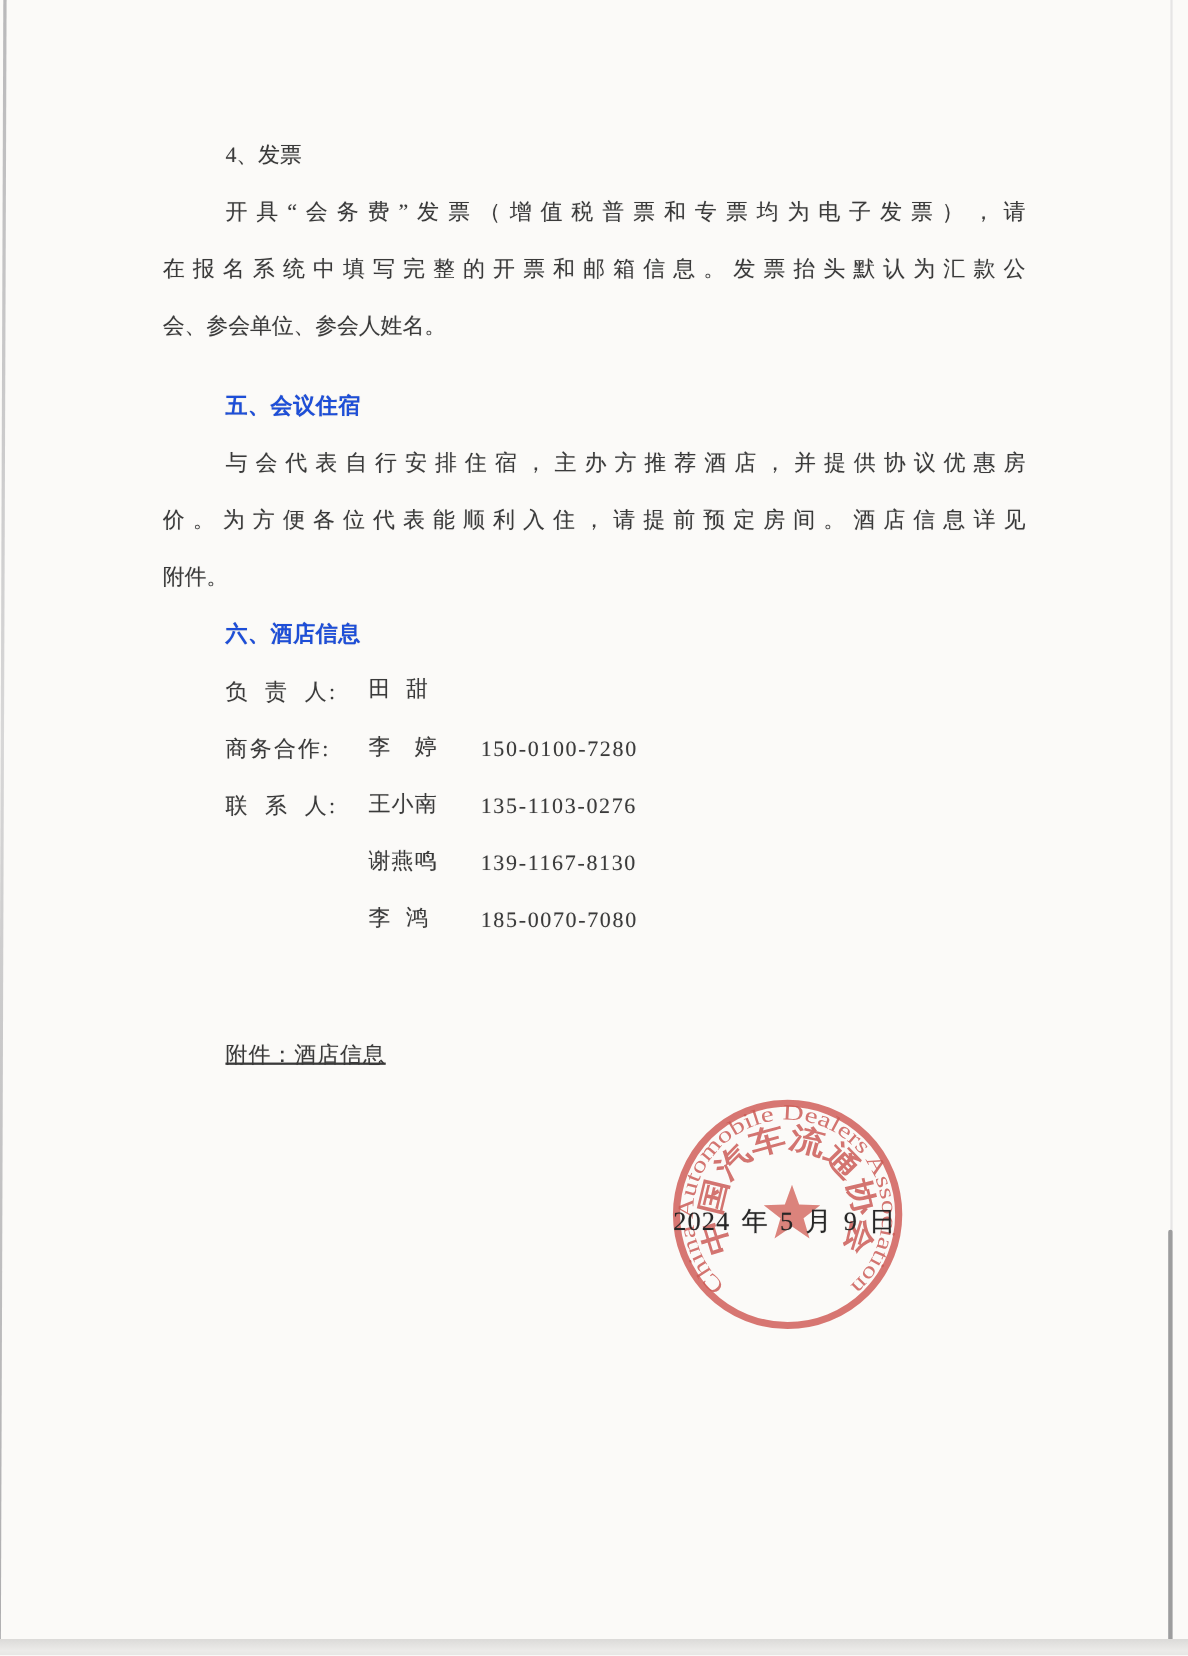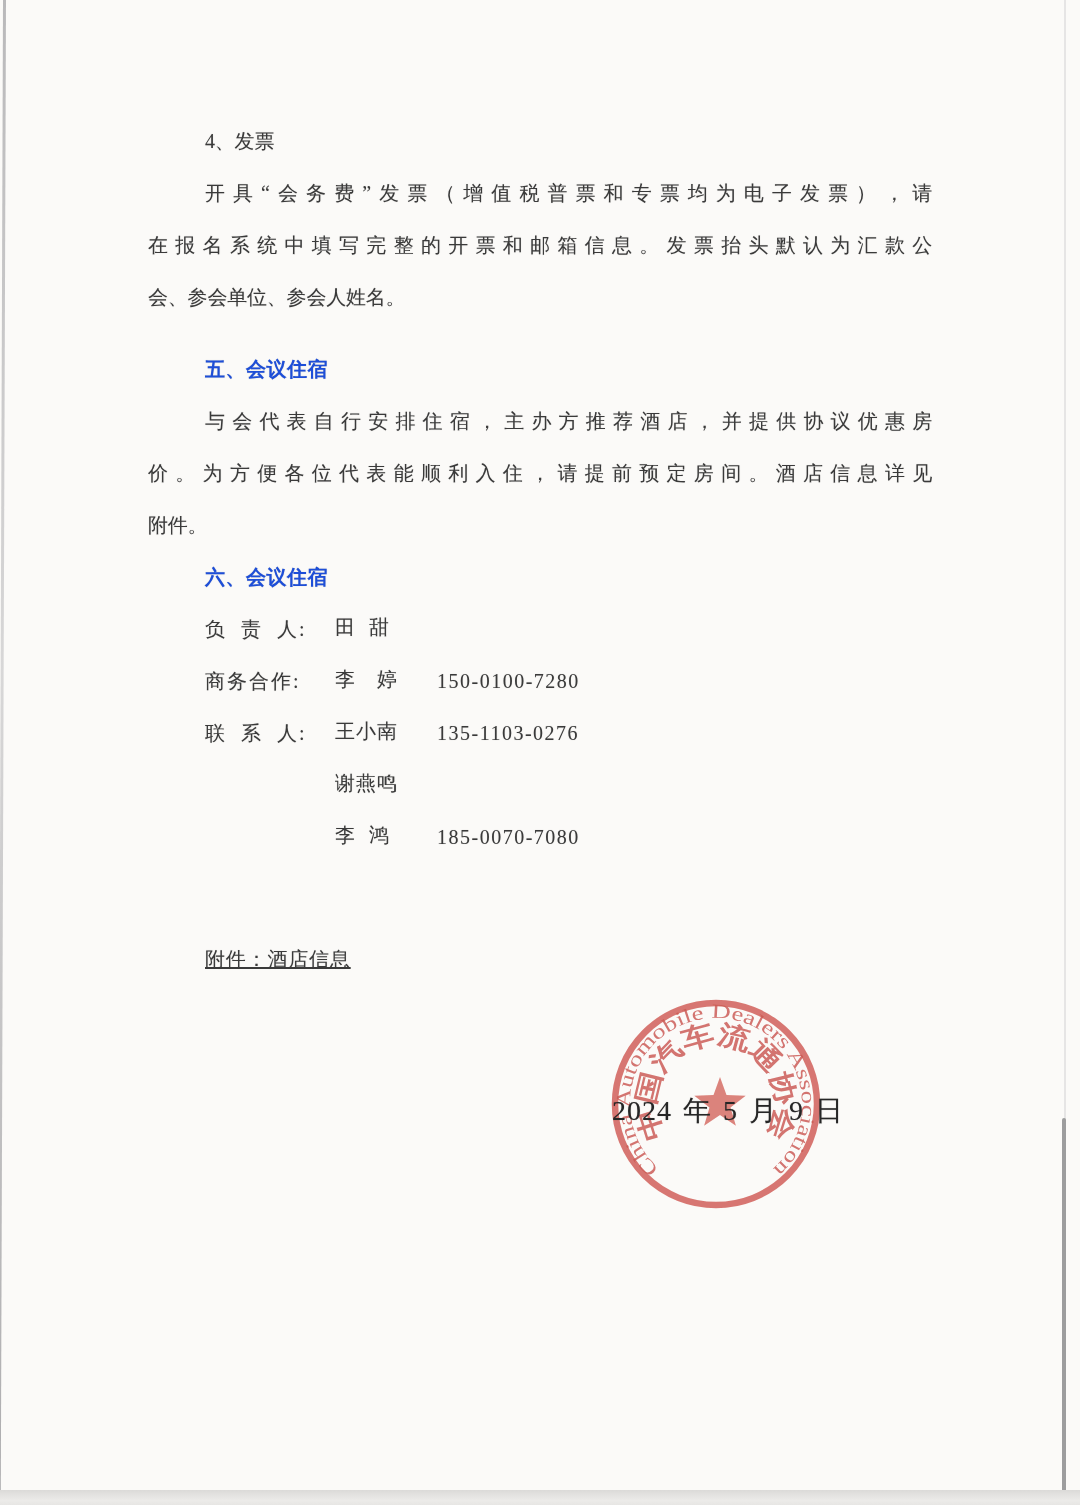--- a/index.html
+++ b/index.html
@@ -62,21 +62,21 @@
 
   
   .stamp {
     position: absolute; left: 608px; top: 996px; width: 216px; height: 216px;
     z-index: 2; opacity: 0.92;
   }
 
   
   .date {
     position: absolute; left: 612px; top: 1096px; z-index: 3;
-    font-size: 28px; line-height: 30px; color: #262626;
+    font-size: 24px; line-height: 30px; color: #262626;
     letter-spacing: 1px; word-spacing: 3px; white-space: pre;
     text-shadow: 0 0 1px rgba(0,0,0,0.35);
   }
 </style>
 </head>
 <body>
 
 <div class="page">
 
   <div class="edge-left"></div>
@@ -86,40 +86,41 @@
 
   <div class="doc">
     <div class="ln indent">4、发票</div>
     <div class="ln indent fill">开具“会务费”发票（增值税普票和专票均为电子发票），请</div>
     <div class="ln fill">在报名系统中填写完整的开票和邮箱信息。发票抬头默认为汇款公</div>
     <div class="ln">会、参会单位、参会人姓名。</div>
     <div class="ln indent heading mt20">五、会议住宿</div>
     <div class="ln indent fill">与会代表自行安排住宿，主办方推荐酒店，并提供协议优惠房</div>
     <div class="ln fill">价。为方便各位代表能顺利入住，请提前预定房间。酒店信息详见</div>
     <div class="ln">附件。</div>
-    <div class="ln indent heading">六、会议住宿</div>
+    <div class="ln indent heading">六、酒店信息</div>
 
     <div class="crow">
       <span class="c-label">负 责 人:</span>
       <span class="c-name">田 甜</span>
       <span class="c-phone"></span>
     </div>
     <div class="crow">
       <span class="c-label">商务合作:</span>
       <span class="c-name">李　婷</span>
       <span class="c-phone">150-0100-7280</span>
     </div>
     <div class="crow">
       <span class="c-label">联 系 人:</span>
       <span class="c-name">王小南</span>
       <span class="c-phone">135-1103-0276</span>
     </div>
     <div class="crow">
       <span class="c-label"></span>
       <span class="c-name">谢燕鸣</span>
+      <span class="c-phone">139-1167-8130</span>
     </div>
     <div class="crow">
       <span class="c-label"></span>
       <span class="c-name">李 鸿</span>
       <span class="c-phone">185-0070-7080</span>
     </div>
 
     <div class="ln indent att">附件：酒店信息</div>
   </div>
 

